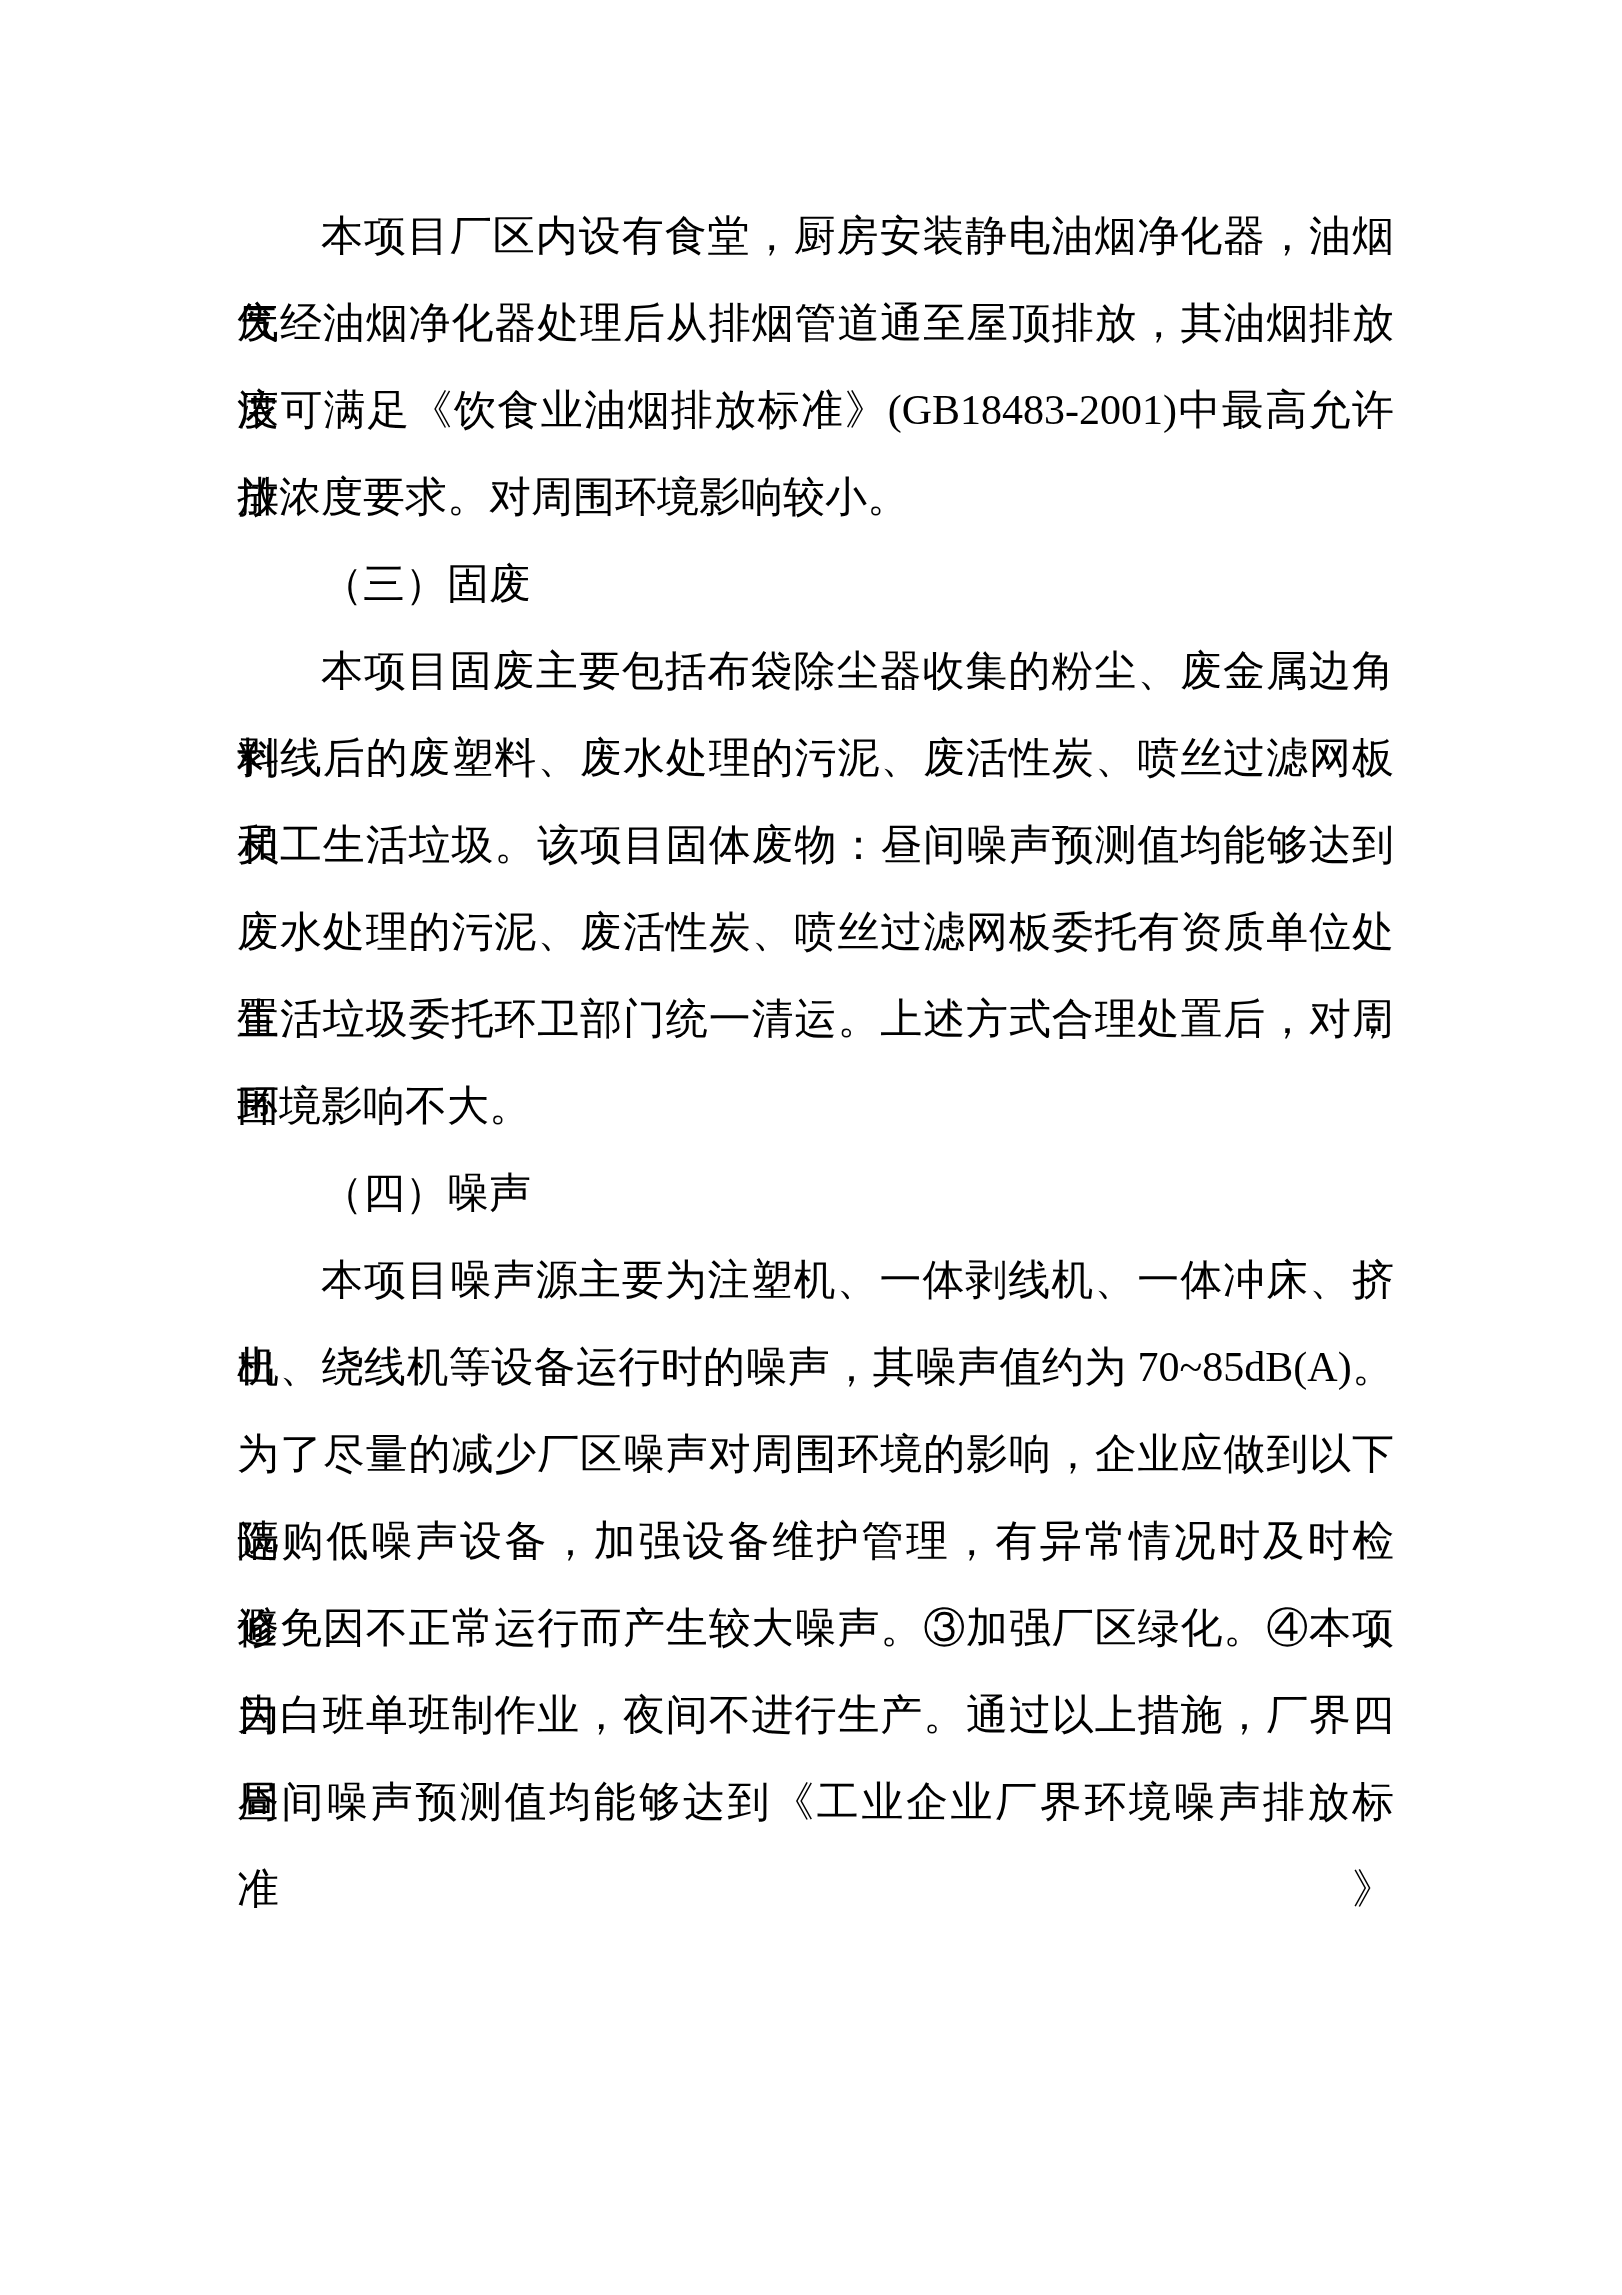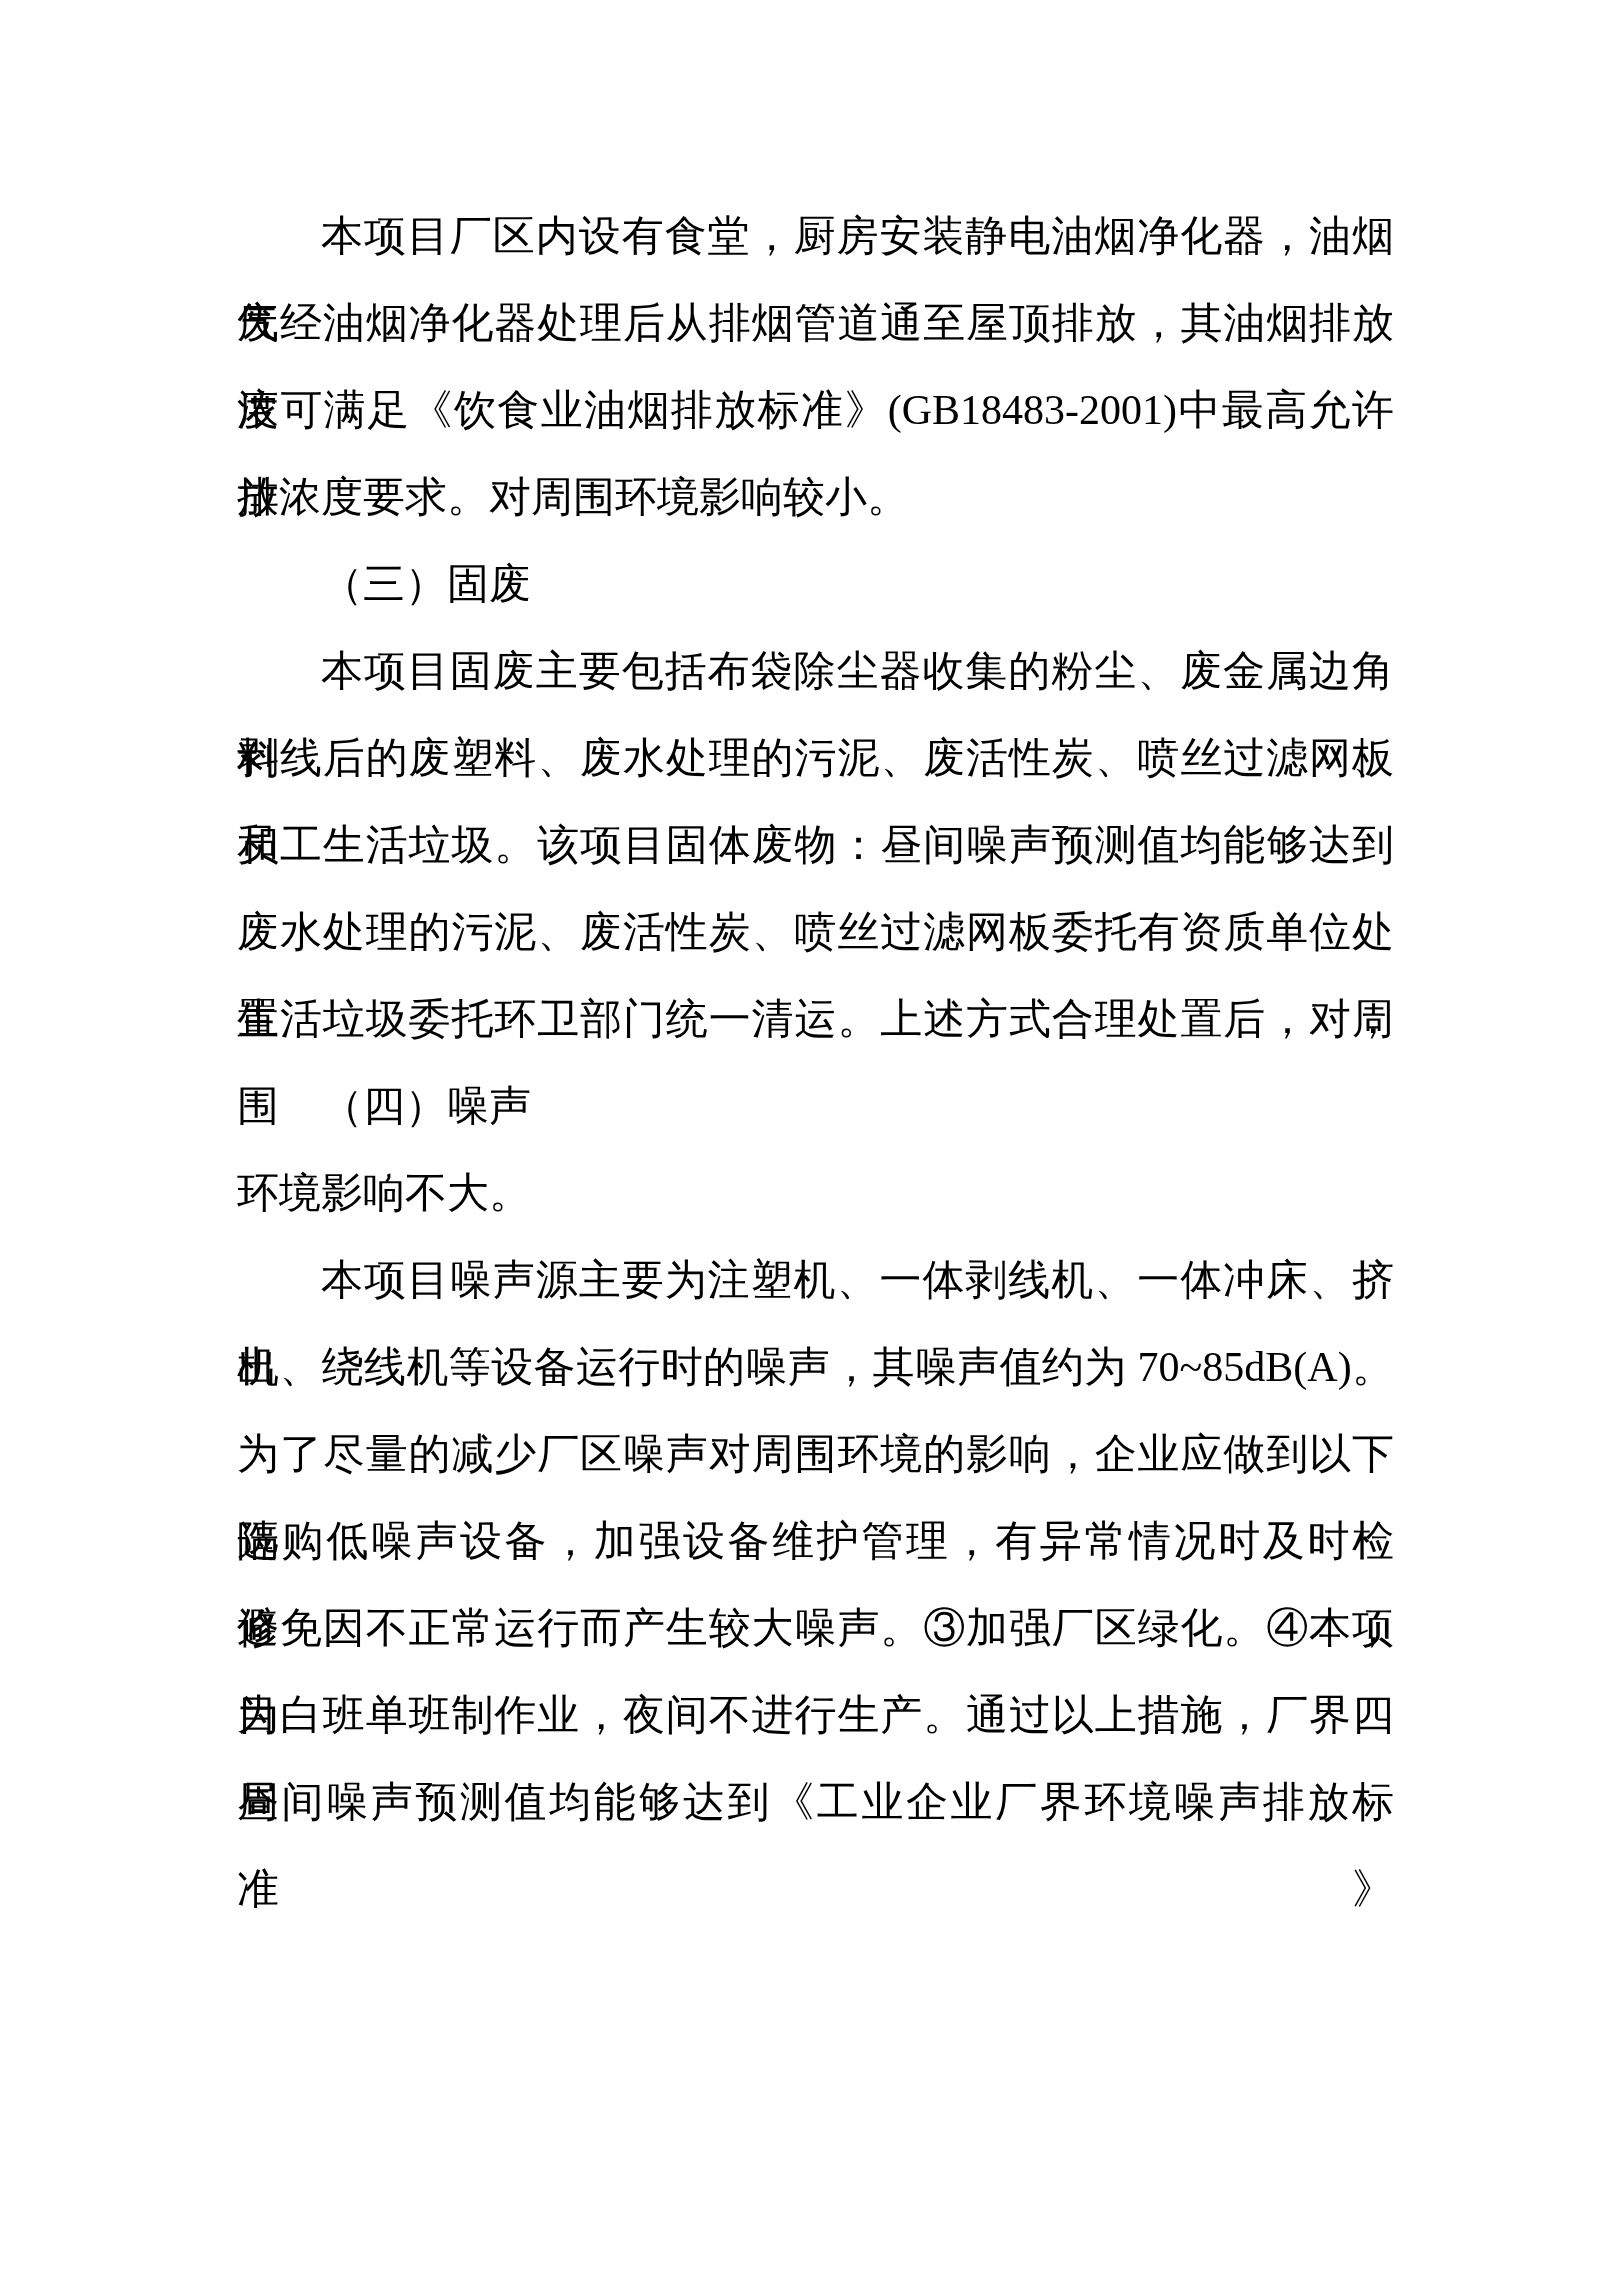--- a/index.html
+++ b/index.html
@@ -50,22 +50,22 @@
       <div class="line justify indent">本项目厂区内设有食堂，厨房安装静电油烟净化器，油烟废</div>
       <div class="line justify">气经油烟净化器处理后从排烟管道通至屋顶排放，其油烟排放浓</div>
       <div class="line justify">度可满足《饮食业油烟排放标准》(GB18483-2001)中最高允许排</div>
       <div class="line plain">放浓度要求。对周围环境影响较小。</div>
       <div class="line plain indent">（三）固废</div>
       <div class="line justify indent">本项目固废主要包括布袋除尘器收集的粉尘、废金属边角料、</div>
       <div class="line justify">剥线后的废塑料、废水处理的污泥、废活性炭、喷丝过滤网板和</div>
       <div class="line justify">员工生活垃圾。该项目固体废物：昼间噪声预测值均能够达到</div>
       <div class="line justify">废水处理的污泥、废活性炭、喷丝过滤网板委托有资质单位处置，</div>
       <div class="line justify">生活垃圾委托环卫部门统一清运。上述方式合理处置后，对周围</div>
+      <div class="line plain">环境影响不大。</div>
       <div class="line plain indent">（四）噪声</div>
-      <div class="line plain">环境影响不大。</div>
       <div class="line justify indent">本项目噪声源主要为注塑机、一体剥线机、一体冲床、挤出</div>
       <div class="line justify">机、绕线机等设备运行时的噪声，其噪声值约为 70~85dB(A)。</div>
       <div class="line justify">为了尽量的减少厂区噪声对周围环境的影响，企业应做到以下隔</div>
       <div class="line justify">选购低噪声设备，加强设备维护管理，有异常情况时及时检修，</div>
       <div class="line justify">避免因不正常运行而产生较大噪声。③加强厂区绿化。④本项目</div>
       <div class="line justify">为白班单班制作业，夜间不进行生产。通过以上措施，厂界四周</div>
       <div class="line justify">昼间噪声预测值均能够达到《工业企业厂界环境噪声排放标准》</div>
     </div>
 </div>
 

